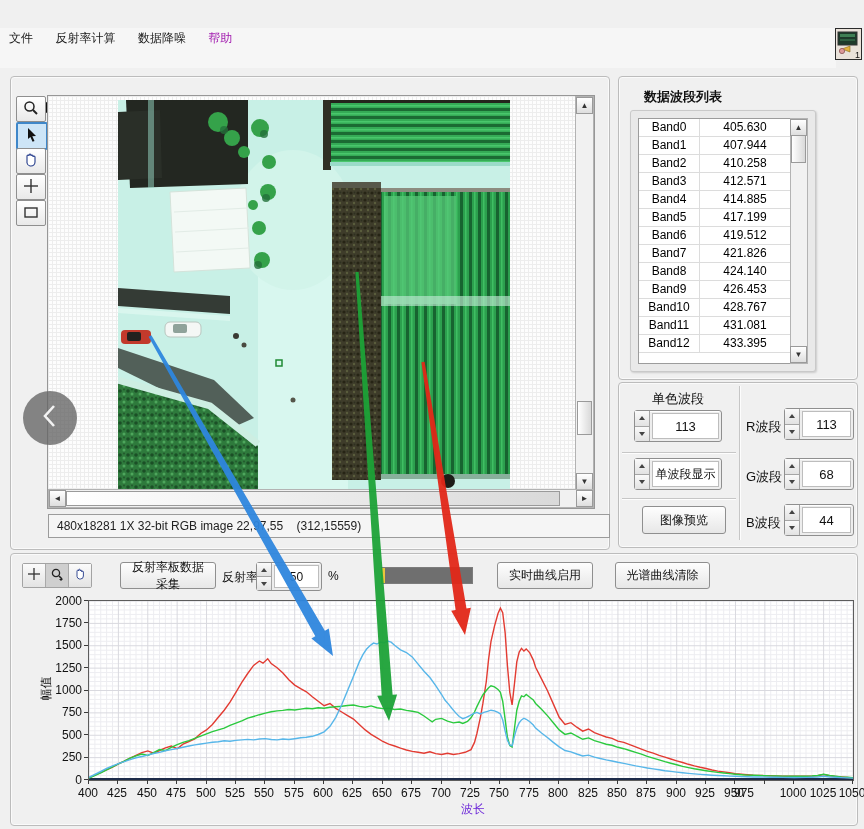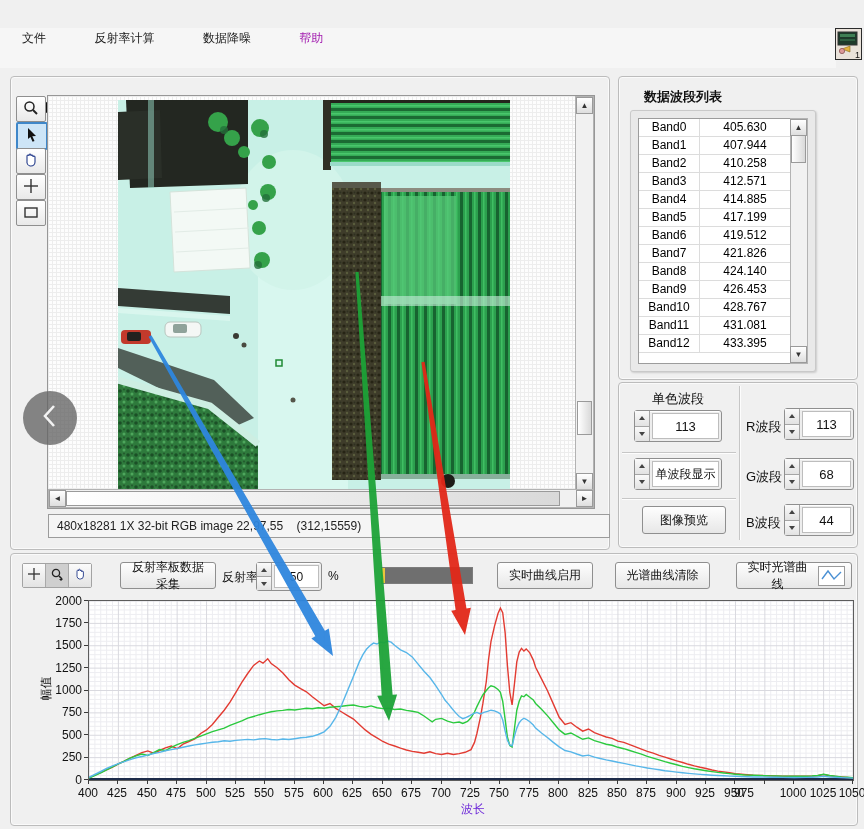--- a/index.html
+++ b/index.html
@@ -7,21 +7,21 @@
           font-family:"Liberation Sans","DejaVu Sans",sans-serif;outline:1px solid #8a8a8a;}
   .abs{position:absolute;}
   
   #titlebar{left:0;top:0;width:864px;height:28px;background:#ffffff;border-bottom:1px solid #e6e6e6;}
   #title-text{left:30px;top:7px;font-size:12px;color:#111;}
   .winbtn{top:0;height:28px;width:38px;text-align:center;line-height:28px;font-size:13px;color:#333;}
   #btn-max{color:#b9b9b9;}
   #app-icon{left:7px;top:6px;width:18px;height:15px;border:1px solid #7d98c6;background:#eef3fb;}
   #app-icon svg{display:block;}
   #menubar{left:0;top:28px;width:836px;height:21px;background:#f6f6f6;border-bottom:1px solid #e2e2e2;}
-  .menu-item{display:inline-block;padding:0 22px;font-size:12px;line-height:21px;color:#1a1a1a;}
+  .menu-item{display:inline-block;padding:0 9px;font-size:12px;line-height:21px;color:#1a1a1a;}
   .menu-item.disabled{color:#a21caf;}
   #runbar{left:0;top:49px;width:836px;height:19px;background:#f6f6f6;}
   .runicn{top:51px;width:18px;height:15px;}
   #vi-icon{left:835px;top:28px;width:25px;height:30px;border:1px solid #2b2b2b;background:#e9e2da;}
   #vi-badge{position:absolute;right:1px;bottom:-1px;font-size:9px;color:#111;}
   
   .frame{border:1px solid #bcbcbc;border-radius:4px;box-shadow:inset 0 0 0 1px #fafafa;}
   
   .tool-btn{left:16px;width:28px;height:24px;background:linear-gradient(#ffffff,#e9e9e9);
             border:1px solid #8f8f8f;border-radius:2px;}
@@ -418,26 +418,20 @@
         <div class="spin-dn"></div>
       </div>
     <div class="spin-val" style="font-size:12px;">50</div>
   </div>
   <div class="abs lv-label" style="left:328px;top:569px;font-size:12px;">%</div>
   <div class="abs" id="progress">
       <div id="progress-fill"></div>
     </div>
   <button class="lv-btn" style="left:497px;top:562px;width:96px;height:27px;">实时曲线启用</button>
   <button class="lv-btn" style="left:615px;top:562px;width:95px;height:27px;">光谱曲线清除</button>
-  <button class="lv-btn" style="left:736px;top:562px;width:116px;height:27px;">
-    <span>实时光谱曲线</span>
-    <span class="legend-icon"><svg width="24" height="16">
-          <polyline points="2,12 8,4 14,12 21,5" fill="none" stroke="#4a90d4" stroke-width="1.4"></polyline>
-        </svg></span>
-  </button>
 
   <div class="abs" id="chart-plot"><svg width="764" height="179">
         <line x1="5.876923076923077" y1="0" x2="5.876923076923077" y2="179" stroke="#ededf1" stroke-width="1"></line>
         <line x1="11.753846153846155" y1="0" x2="11.753846153846155" y2="179" stroke="#ededf1" stroke-width="1"></line>
         <line x1="17.630769230769232" y1="0" x2="17.630769230769232" y2="179" stroke="#ededf1" stroke-width="1"></line>
         <line x1="23.50769230769231" y1="0" x2="23.50769230769231" y2="179" stroke="#ededf1" stroke-width="1"></line>
         <line x1="35.261538461538464" y1="0" x2="35.261538461538464" y2="179" stroke="#ededf1" stroke-width="1"></line>
         <line x1="41.13846153846154" y1="0" x2="41.13846153846154" y2="179" stroke="#ededf1" stroke-width="1"></line>
         <line x1="47.01538461538462" y1="0" x2="47.01538461538462" y2="179" stroke="#ededf1" stroke-width="1"></line>
         <line x1="52.892307692307696" y1="0" x2="52.892307692307696" y2="179" stroke="#ededf1" stroke-width="1"></line>

